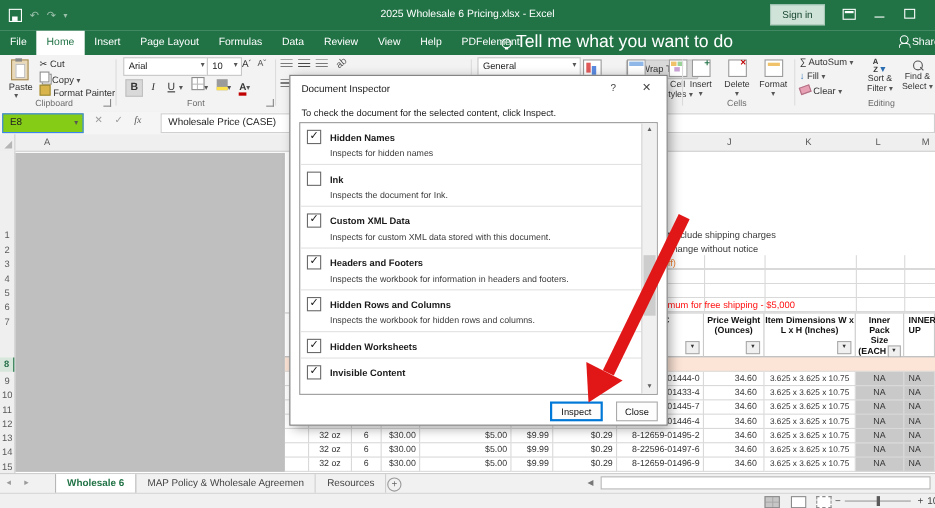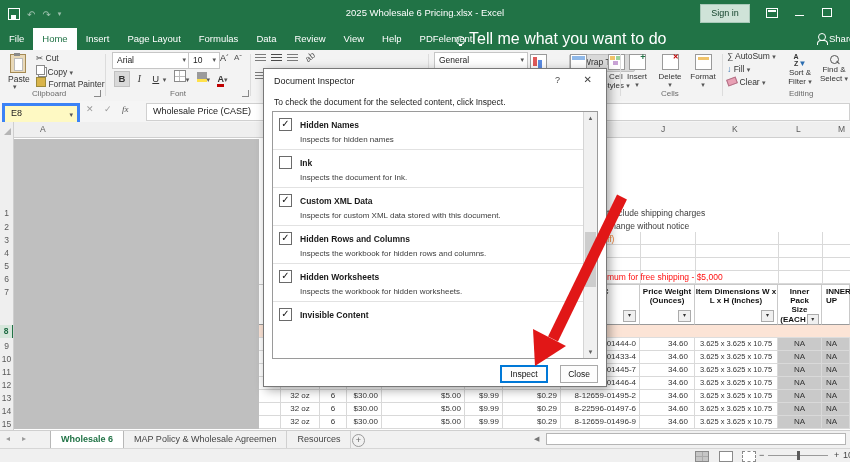--- a/index.html
+++ b/index.html
@@ -68,21 +68,21 @@
   .ic-fmtc::after{content:"";position:absolute;left:2px;top:2px;right:2px;height:3px;background:#f0c36a;}
   
   .edrow{position:absolute;font-size:8.5px;color:#333;white-space:nowrap;}
   .mag{display:inline-block;width:7px;height:7px;border:1px solid #555;border-radius:50%;position:relative;top:1px;}
   .mag::after{content:"";position:absolute;left:5px;top:6px;width:4px;height:1px;background:#555;transform:rotate(45deg);}
   .eraser{display:inline-block;width:8px;height:5px;background:#e8a0b4;border:1px solid #b07085;transform:rotate(-20deg);}
   .azic{display:inline-block;font-size:7px;font-weight:bold;line-height:7px;color:#333;}
 
   
   #fbar{position:absolute;left:0;top:101px;width:850px;height:21px;background:#f5f5f5;border-bottom:1px solid #d4d4d4;}
-  #namebox{position:absolute;left:2px;top:2px;width:66px;height:16px;background:#fef9c3;border:3px solid #3b82f6;font-size:9px;line-height:15px;padding-left:6px;color:#222;}
+  #namebox{position:absolute;left:2px;top:2px;width:66px;height:16px;background:#84cc16;border:1px solid #3b82f6;font-size:9px;line-height:15px;padding-left:6px;color:#222;}
   #namebox .caret{position:absolute;right:4px;top:1px;}
   .fxbtn{position:absolute;top:3px;font-size:9px;color:#9b9b9b;}
   #ffield{position:absolute;left:146px;top:2px;right:0;height:16px;background:#fff;border:1px solid #d0d0d0;font-size:9px;line-height:15px;padding-left:6px;color:#222;}
 
   
   #sheet{position:absolute;left:0;top:122px;width:850px;height:308px;background:#fff;}
   #colstrip{position:absolute;left:0;top:0;width:850px;height:15px;background:#efefef;border-bottom:1px solid #cfcfcf;}
   .collet{position:absolute;top:0;font-size:8.5px;color:#5a5a5a;line-height:15px;}
   #cornerbox{position:absolute;left:0;top:0;width:13px;height:15px;border-right:1px solid #cfcfcf;background:#efefef;}
   #cornerbox::after{content:"";position:absolute;right:2px;bottom:2px;border-left:7px solid transparent;border-bottom:7px solid #b5b5b5;}
@@ -545,30 +545,36 @@
         <div class="dlg-item">
           <div class="dlg-item-head">
             <span class="cb checked"></span>
             <span class="dlg-item-label">Custom XML Data</span>
           </div>
           <div class="dlg-item-desc">Inspects for custom XML data stored with this document.</div>
         </div>
         <div class="dlg-item">
           <div class="dlg-item-head">
             <span class="cb checked"></span>
+            <span class="dlg-item-label">Headers and Footers</span>
+          </div>
+          <div class="dlg-item-desc">Inspects the workbook for information in headers and footers.</div>
+        </div>
+        <div class="dlg-item">
+          <div class="dlg-item-head">
+            <span class="cb checked"></span>
             <span class="dlg-item-label">Hidden Rows and Columns</span>
           </div>
           <div class="dlg-item-desc">Inspects the workbook for hidden rows and columns.</div>
         </div>
         <div class="dlg-item">
           <div class="dlg-item-head">
             <span class="cb checked"></span>
             <span class="dlg-item-label">Hidden Worksheets</span>
           </div>
-          <div class="dlg-item-desc">Inspects the workbook for hidden worksheets.</div>
         </div>
         <div class="dlg-item">
           <div class="dlg-item-head">
             <span class="cb checked"></span>
             <span class="dlg-item-label">Invisible Content</span>
           </div>
 
         </div>
       </div>
     <div id="dlg-scroll">

